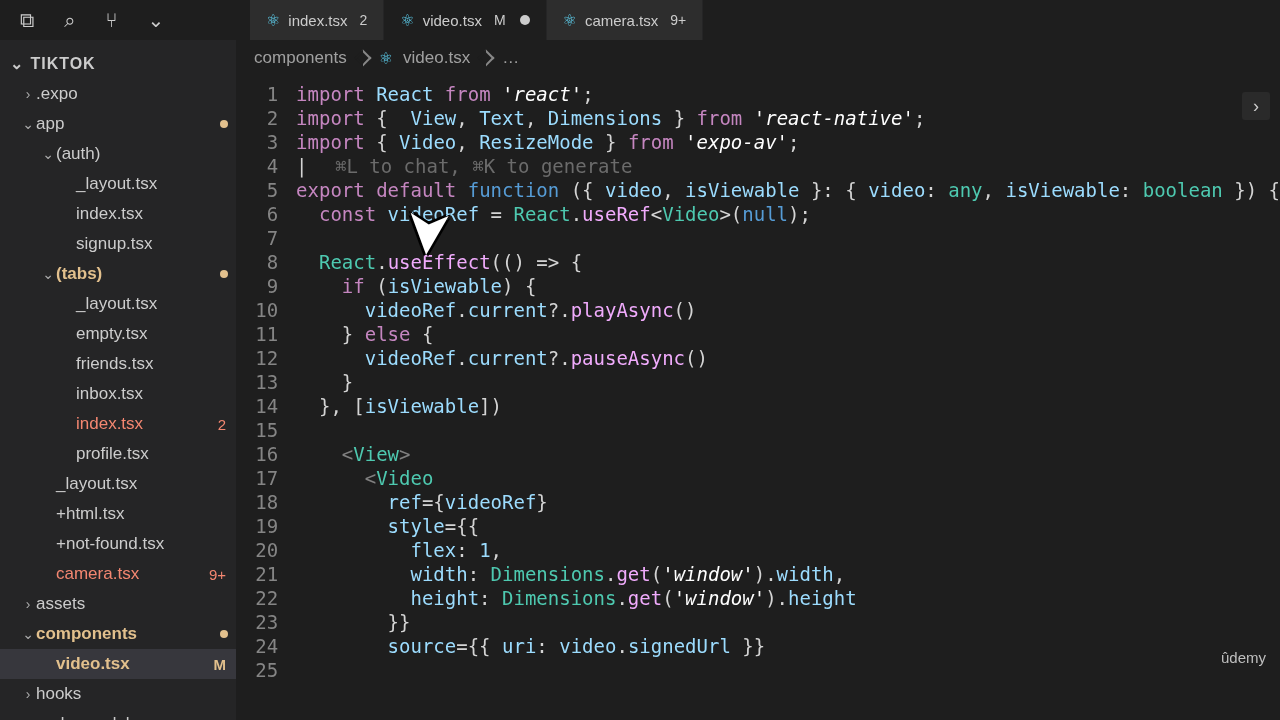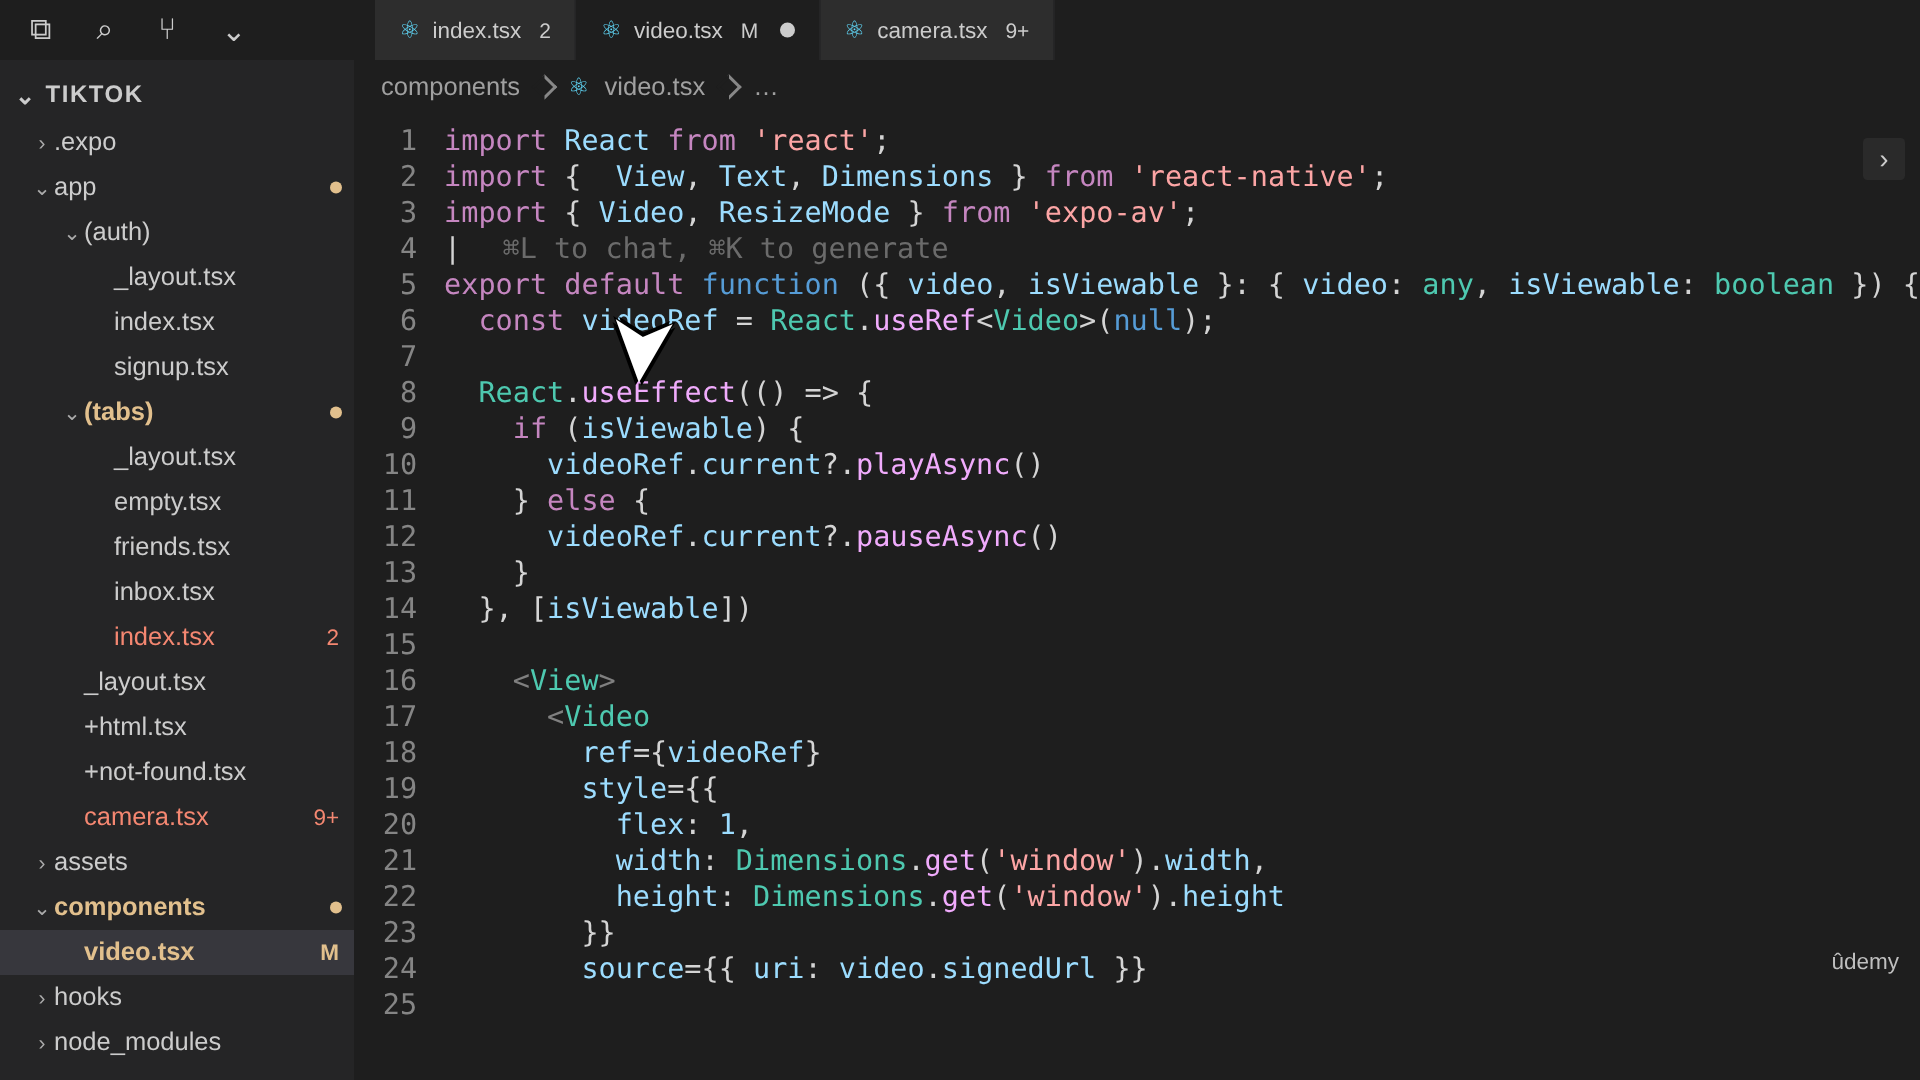--- a/index.html
+++ b/index.html
@@ -60,40 +60,40 @@
     font-size: 19px; line-height: 24px; padding-top: 6px;
   }
   .gutter { width: 60px; text-align: right; color: #858585; padding-right: 18px;}
   .gutter div { height: 24px; }
   .code { flex: 1; }
   .code-line { height: 24px; white-space: pre; }
   .kw { color: #c586c0; }
   .fn { color: #f0abfc; }
   .id { color: #9cdcfe; }
   .type { color: #4ec9b0; }
-  .str { color: #fca5a5; }
+  .str { color: #ffffff; font-style: italic; }
   .pn { color: #d4d4d4; }
   .ghost { color: #6b6b6b; margin-left: 16px; }
   .tag { color: #4ec9b0; }
   .tagp { color: #808080;}
   .bool { color: #569cd6;}
   .overflow-btn {
     position: absolute; right: 10px; top: 92px;
     background: #2a2a2a; width: 28px; height: 28px;
     display: flex; align-items: center; justify-content: center;
     border-radius: 3px; font-size: 18px; color:#ccc;
   }
   .cursor-arrow {
     position: absolute; left: 405px; top: 198px; z-index: 50;
     font-size: 60px; color: #fff;
     text-shadow: 2px 2px 0 #000, -2px -2px 0 #000, 2px -2px 0 #000, -2px 2px 0 #000;
     pointer-events: none;
   }
   .udemy {
-    position: absolute; right: 14px; bottom: 70px;
+    position: absolute; right: 14px; bottom: 54px;
     color: #bfbfbf; font-size: 15px; font-family: sans-serif;
   }
   .react-icon { color:#61dafb; font-size:16px;}
 </style>
 </head>
 <body>
 
 <div class="top-row">
   <div class="icon-bar">
     <span>⧉</span>
@@ -171,20 +171,24 @@
           <span class="name ">friends.tsx</span>
         </div>
         <div class="tree-row indent-3">
           <span class="chev"></span>
           <span class="name ">inbox.tsx</span>
         </div>
         <div class="tree-row indent-3">
           <span class="chev"></span>
           <span class="name err">index.tsx</span>
           <span class="suffix err">2</span>
+        </div>
+        <div class="tree-row indent-3">
+          <span class="chev"></span>
+          <span class="name ">profile.tsx</span>
         </div>
         <div class="tree-row indent-2">
           <span class="chev"></span>
           <span class="name ">_layout.tsx</span>
         </div>
         <div class="tree-row indent-2">
           <span class="chev"></span>
           <span class="name ">+html.tsx</span>
         </div>
         <div class="tree-row indent-2">

